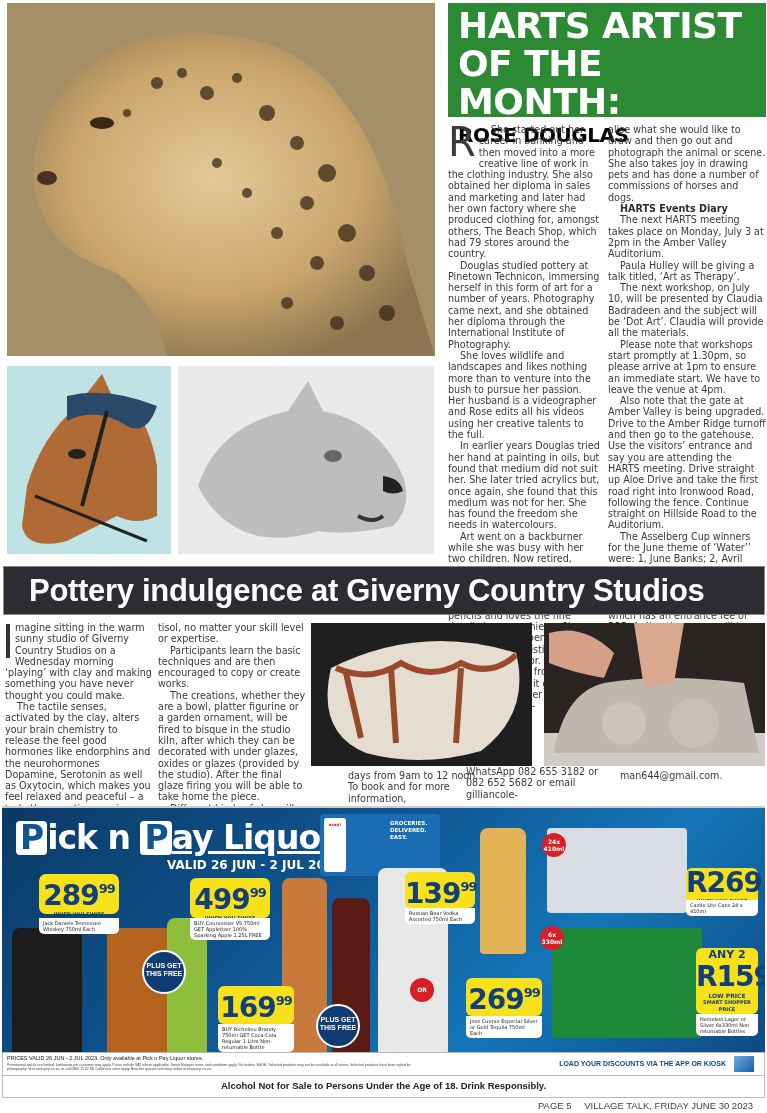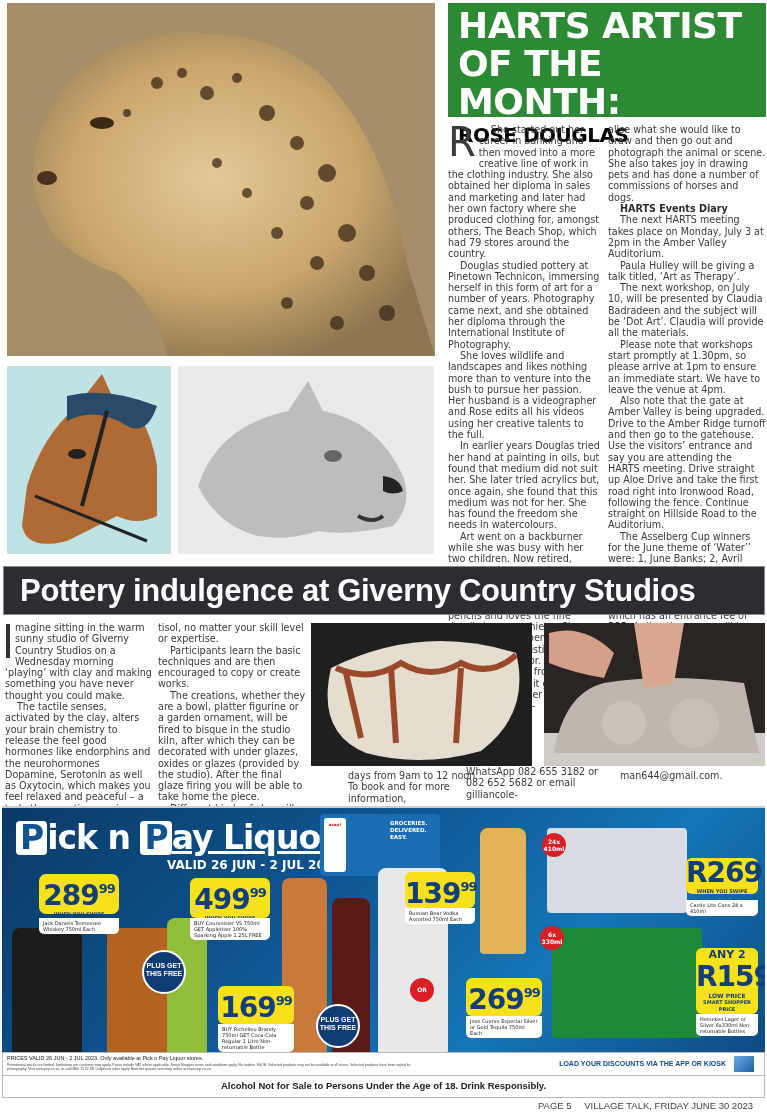--- a/index.html
+++ b/index.html
@@ -24,21 +24,21 @@
   .col p.noind { text-indent: 0; }
   .col .sub { font-weight: bold; color: #2b2b2b; text-indent: 12px; }
   .dropcap { float: left; font-family: "DejaVu Sans", sans-serif; font-size: 40px; line-height: 34px; margin: 1px 3px 0 0; color: #3a3a3a; }
   .dropbar { float: left; width: 4px; height: 34px; background: #333; margin: 2px 5px 0 1px; }
 
   .col1 { left: 448px; top: 124px; width: 152px; }
   .col2 { left: 608px; top: 124px; width: 158px; }
 
   
   .pottery-head { left: 3px; top: 566px; width: 762px; height: 49px; background: #2b2d33; border: 1px solid #888; }
-  .pottery-head span { display: block; font-family: "Liberation Sans", sans-serif; font-weight: bold; color: #fff; font-size: 31px; line-height: 47px; padding-left: 16px; letter-spacing: -0.3px; }
+  .pottery-head span { display: block; font-family: "Liberation Sans", sans-serif; font-weight: bold; color: #fff; font-size: 31px; line-height: 47px; padding-left: 25px; letter-spacing: -0.3px; }
 
   .pcol1 { left: 5px; top: 622px; width: 148px; }
   .pcol2 { left: 158px; top: 622px; width: 148px; }
   .pcol3 { left: 312px; top: 770px; width: 140px; margin-left: 36px; }
   .pcol4 { left: 466px; top: 766px; width: 140px; }
   .pcol5 { left: 620px; top: 770px; width: 140px; }
 
   .bowl { left: 311px; top: 623px; width: 221px; height: 143px; background: #222; overflow: hidden; }
   .hands { left: 544px; top: 623px; width: 221px; height: 143px; background: #d8d6d3; overflow: hidden; }
 
@@ -246,21 +246,21 @@
   </div>
   <div class="desc" style="left:403px; top:100px; width:70px;">Russian Bear Vodka Assorted 750ml Each</div>
   <div class="pack-badge" style="left:408px; top:170px; padding-top:8px;">OR</div>
 
   <div class="price" style="left:464px; top:170px; width:76px; height:38px;">
     <div class="big"><span>269</span><sup>99</sup></div>
     <div class="swipe">WHEN YOU SWIPE</div>
   </div>
   <div class="desc" style="left:464px; top:208px; width:76px;">Jose Cuervo Especial Silver or Gold Tequila 750ml Each</div>
 
-  <div class="price" style="left:684px; top:50px; width:72px; height:36px;">
+  <div class="price" style="left:684px; top:60px; width:72px; height:42px;">
     <div class="big">R269</div>
     <div class="swipe">WHEN YOU SWIPE</div>
   </div>
   <div class="desc" style="left:684px; top:92px; width:72px;">Castle Lite Cans 24 x 410ml</div>
 
   <div class="price" style="left:694px; top:140px; width:62px; height:66px;">
     <div style="font-size:11px; line-height:14px;">ANY 2</div>
     <div class="big">R159</div>
     <div style="font-size:6px; line-height:7px;">LOW PRICE</div>
     <div class="swipe">SMART SHOPPER PRICE</div>

